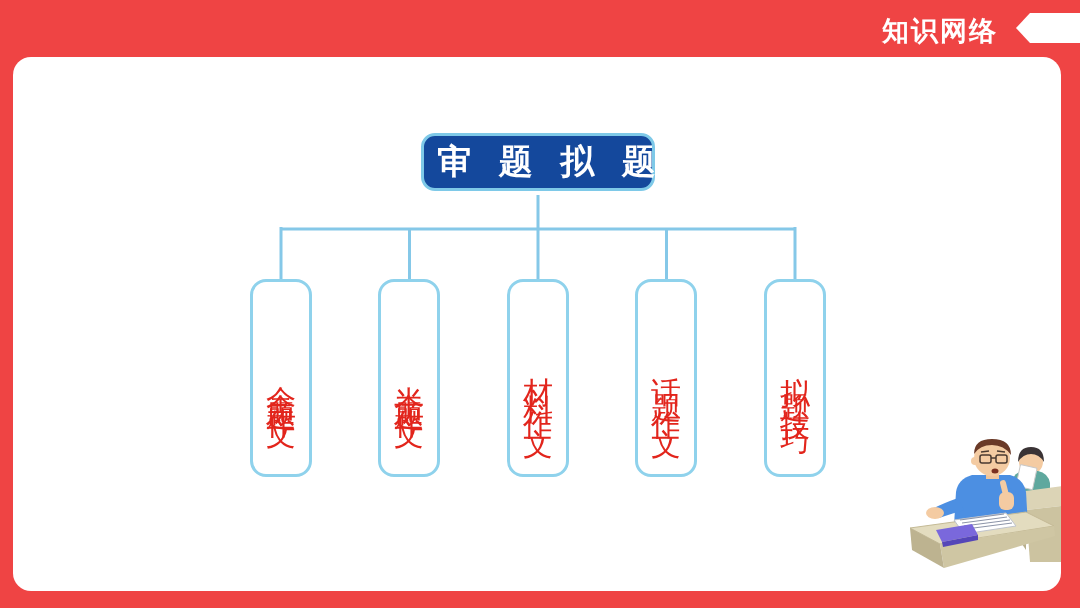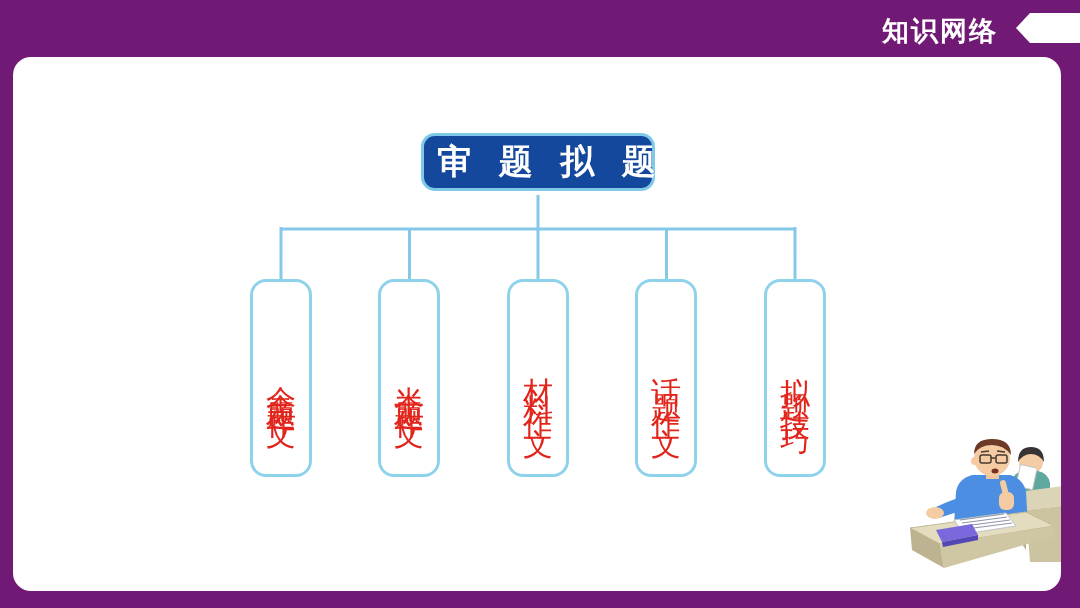--- a/index.html
+++ b/index.html
@@ -1,17 +1,17 @@
 <!DOCTYPE html>
 <html><head>
 <meta charset="utf-8">
 <style>
   html,body{margin:0;padding:0;}
   body{width:1080px;height:608px;overflow:hidden;font-family:"Liberation Sans",sans-serif;}
-  .slide{position:relative;width:1080px;height:608px;background:#701a75;}
+  .slide{position:relative;width:1080px;height:608px;background:#ef4444;}
 
   
   .topbar-title{
     position:absolute;top:13px;right:82px;
     color:#FFFFFF;font-size:27px;font-weight:bold;letter-spacing:2px;
     font-family:"Liberation Sans",sans-serif;
   }
   .tag-icon{position:absolute;top:13px;right:0;display:block;}
 
   

